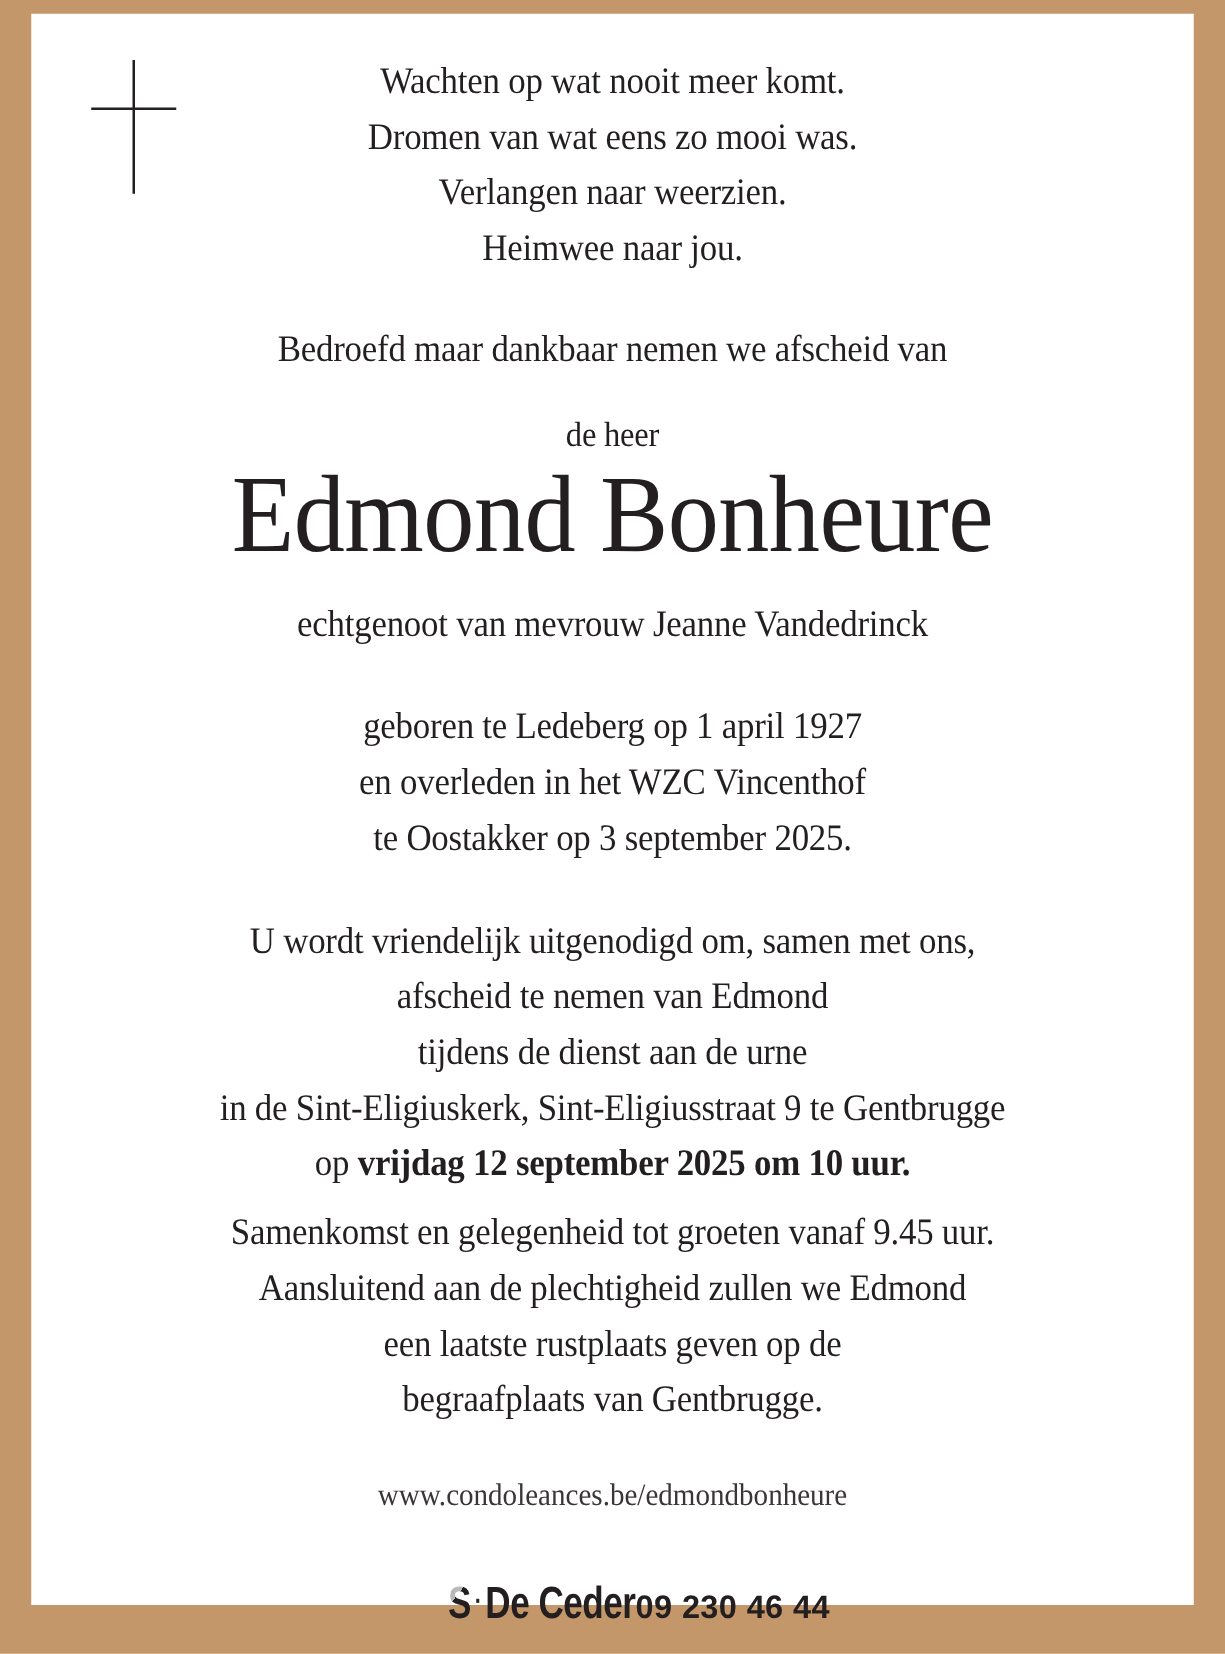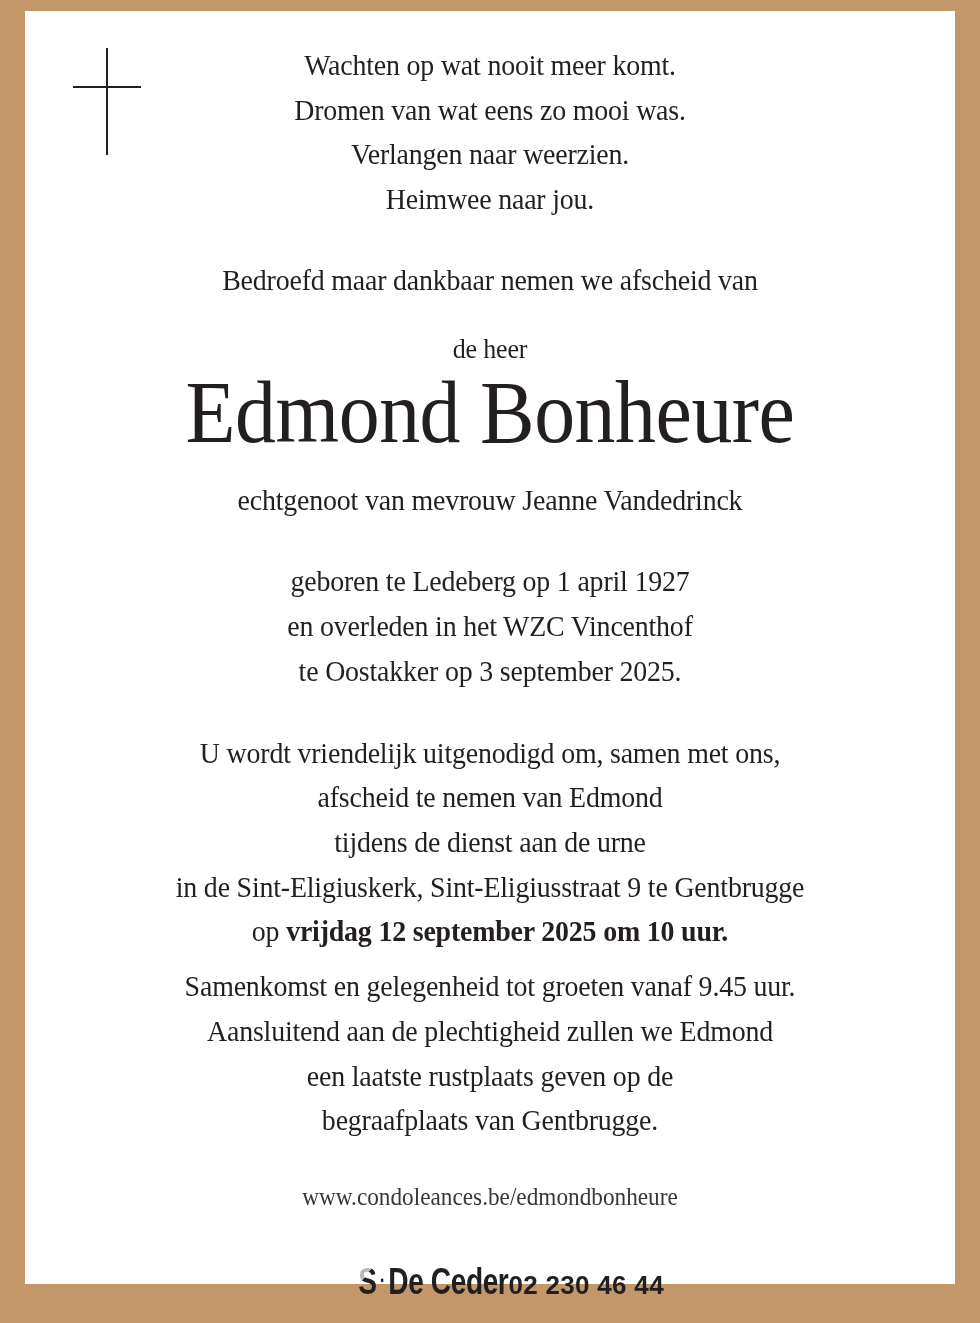--- a/index.html
+++ b/index.html
@@ -161,16 +161,16 @@
 
   <div class="line" style="top:957px">Samenkomst en gelegenheid tot groeten vanaf 9.45 uur.</div>
   <div class="line" style="top:1002px">Aansluitend aan de plechtigheid zullen we Edmond</div>
   <div class="line" style="top:1047px">een laatste rustplaats geven op de</div>
   <div class="line" style="top:1091px">begraafplaats van Gentbrugge.</div>
 
   <div class="url" style="top:1171px">www.condoleances.be/edmondbonheure</div>
 
   <div class="footer">
     <span class="logo"><span class="s">S</span><span class="dot">·</span><span>De Ceder</span></span>
-    <span class="phone">02 230 46 44</span>
+    <span class="phone">09 230 46 44</span>
   </div>
 
 </div>
 
 </body></html>

